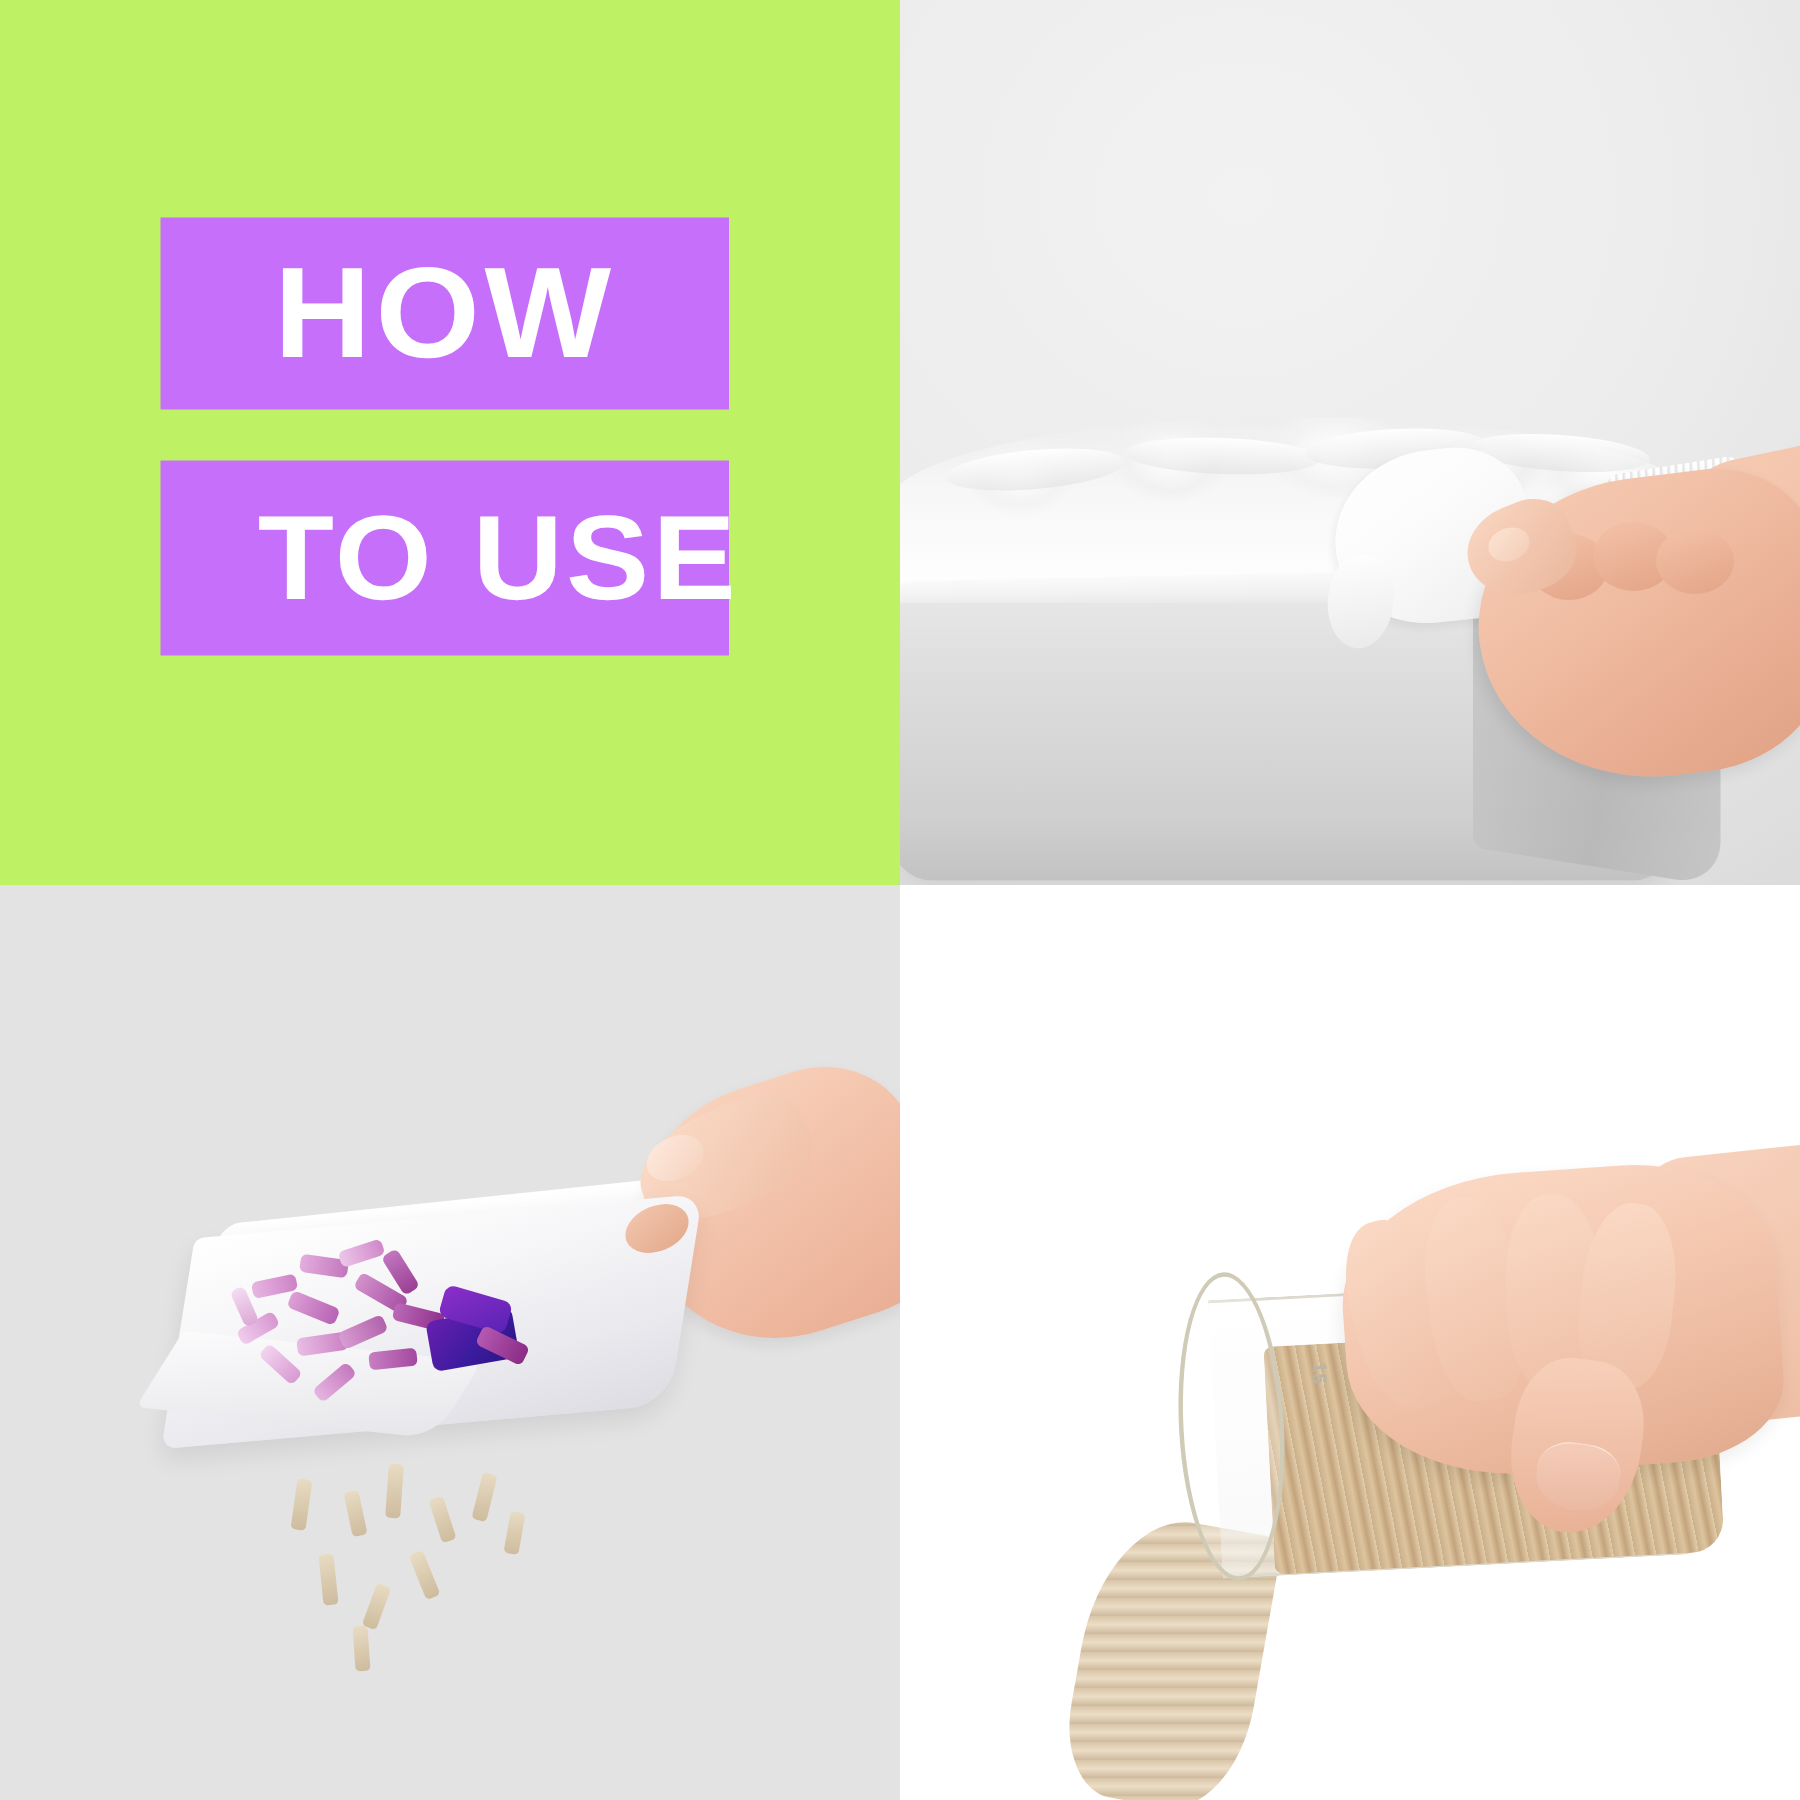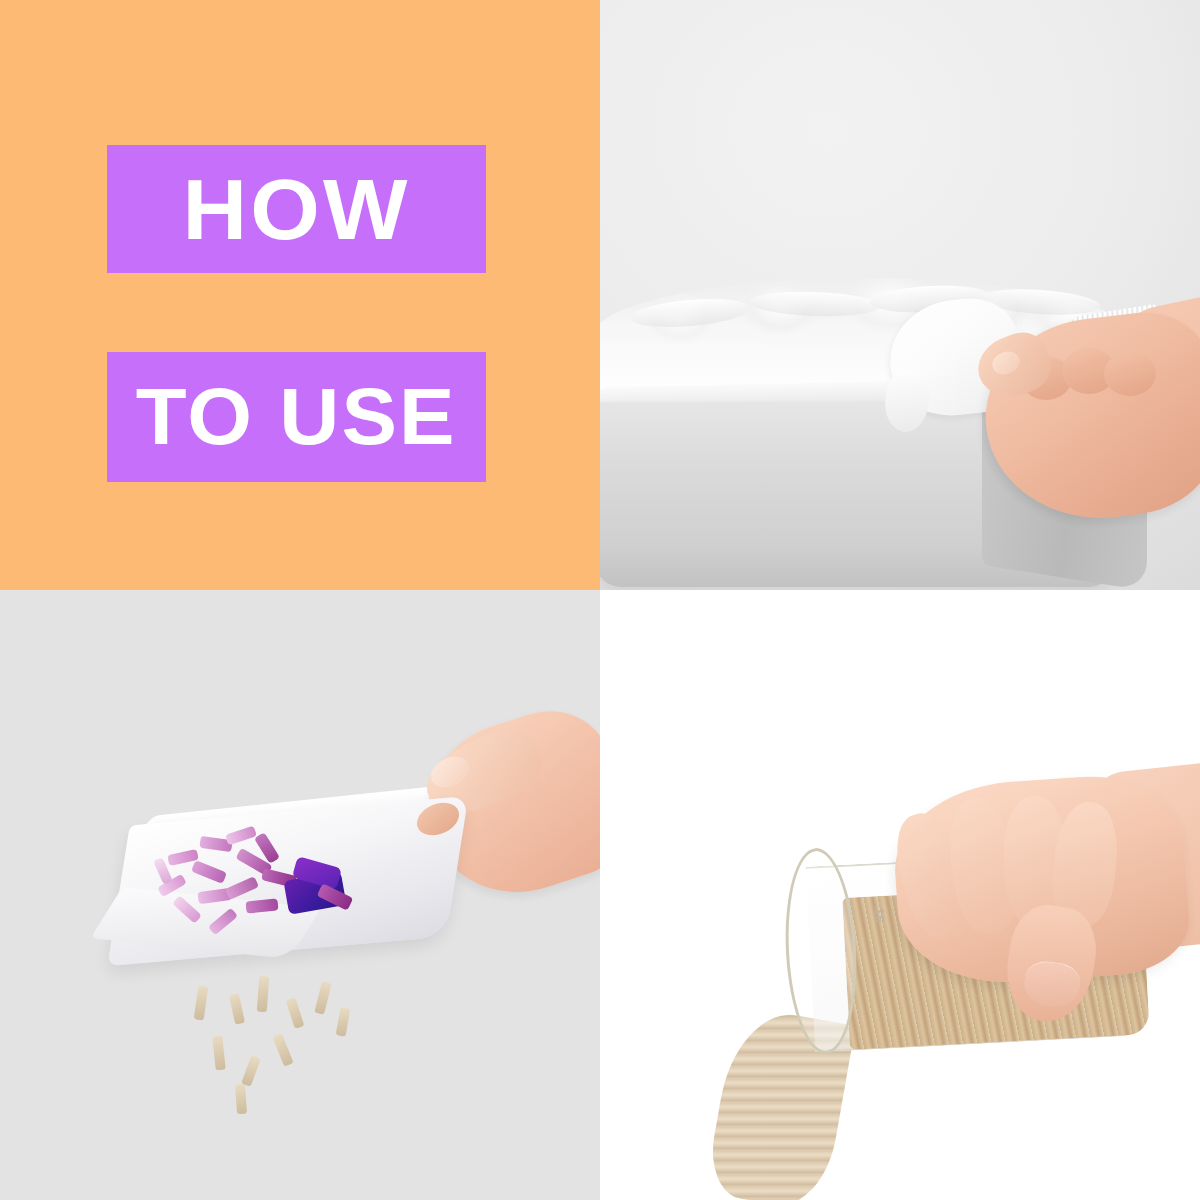--- a/index.html
+++ b/index.html
@@ -5,31 +5,31 @@
   html,body{margin:0;padding:0;background:#fff;}
   body{
     width:1200px;height:1200px;overflow:hidden;
     font-family:"Liberation Sans", sans-serif;
     -webkit-font-smoothing:antialiased;
   }
   .canvas{position:relative;width:1200px;height:1200px;overflow:hidden;}
 
   
   .quad{position:absolute;overflow:hidden;}
-  #q-title {left:0;   top:0;    width:600px;height:696px;  background:#fdba74;}
+  #q-title {left:0;   top:0;    width:600px;height:696px;  background:#bef264;}
   #q-step1 {left:600px;top:0;   width:600px;height:590px;
             background:
               radial-gradient(120% 110% at 38% 22%, #f2f2f2 0%, #ececec 42%, #e2e2e2 72%, #d6d6d6 100%);}
   #q-step2 {left:0;   top:590px;width:600px;height:610px;  background:#e4e3e3;}
   #q-step3 {left:600px;top:590px;width:600px;height:610px; background:#ffffff;}
 
   
   .banner{position:absolute;background:#c66ffa;display:flex;align-items:center;}
   #banner-how {left:107px;top:145px;width:379px;height:128px;justify-content:center;}
-  #banner-use {left:107px;top:307px;width:379px;height:130px;justify-content:center;margin-top:45px;}
+  #banner-use {left:107px;top:307px;width:379px;height:130px;justify-content:flex-end;}
   .banner-text{
     color:#ffffff;font-weight:bold;letter-spacing:1.5px;
     font-size:84px;line-height:84px;white-space:nowrap;
     transform:scaleX(1.04);transform-origin:center;
   }
   #banner-how .banner-text{font-size:86px;letter-spacing:3px;}
   #banner-use .banner-text{font-size:80px;letter-spacing:2px;}
 
   
 

